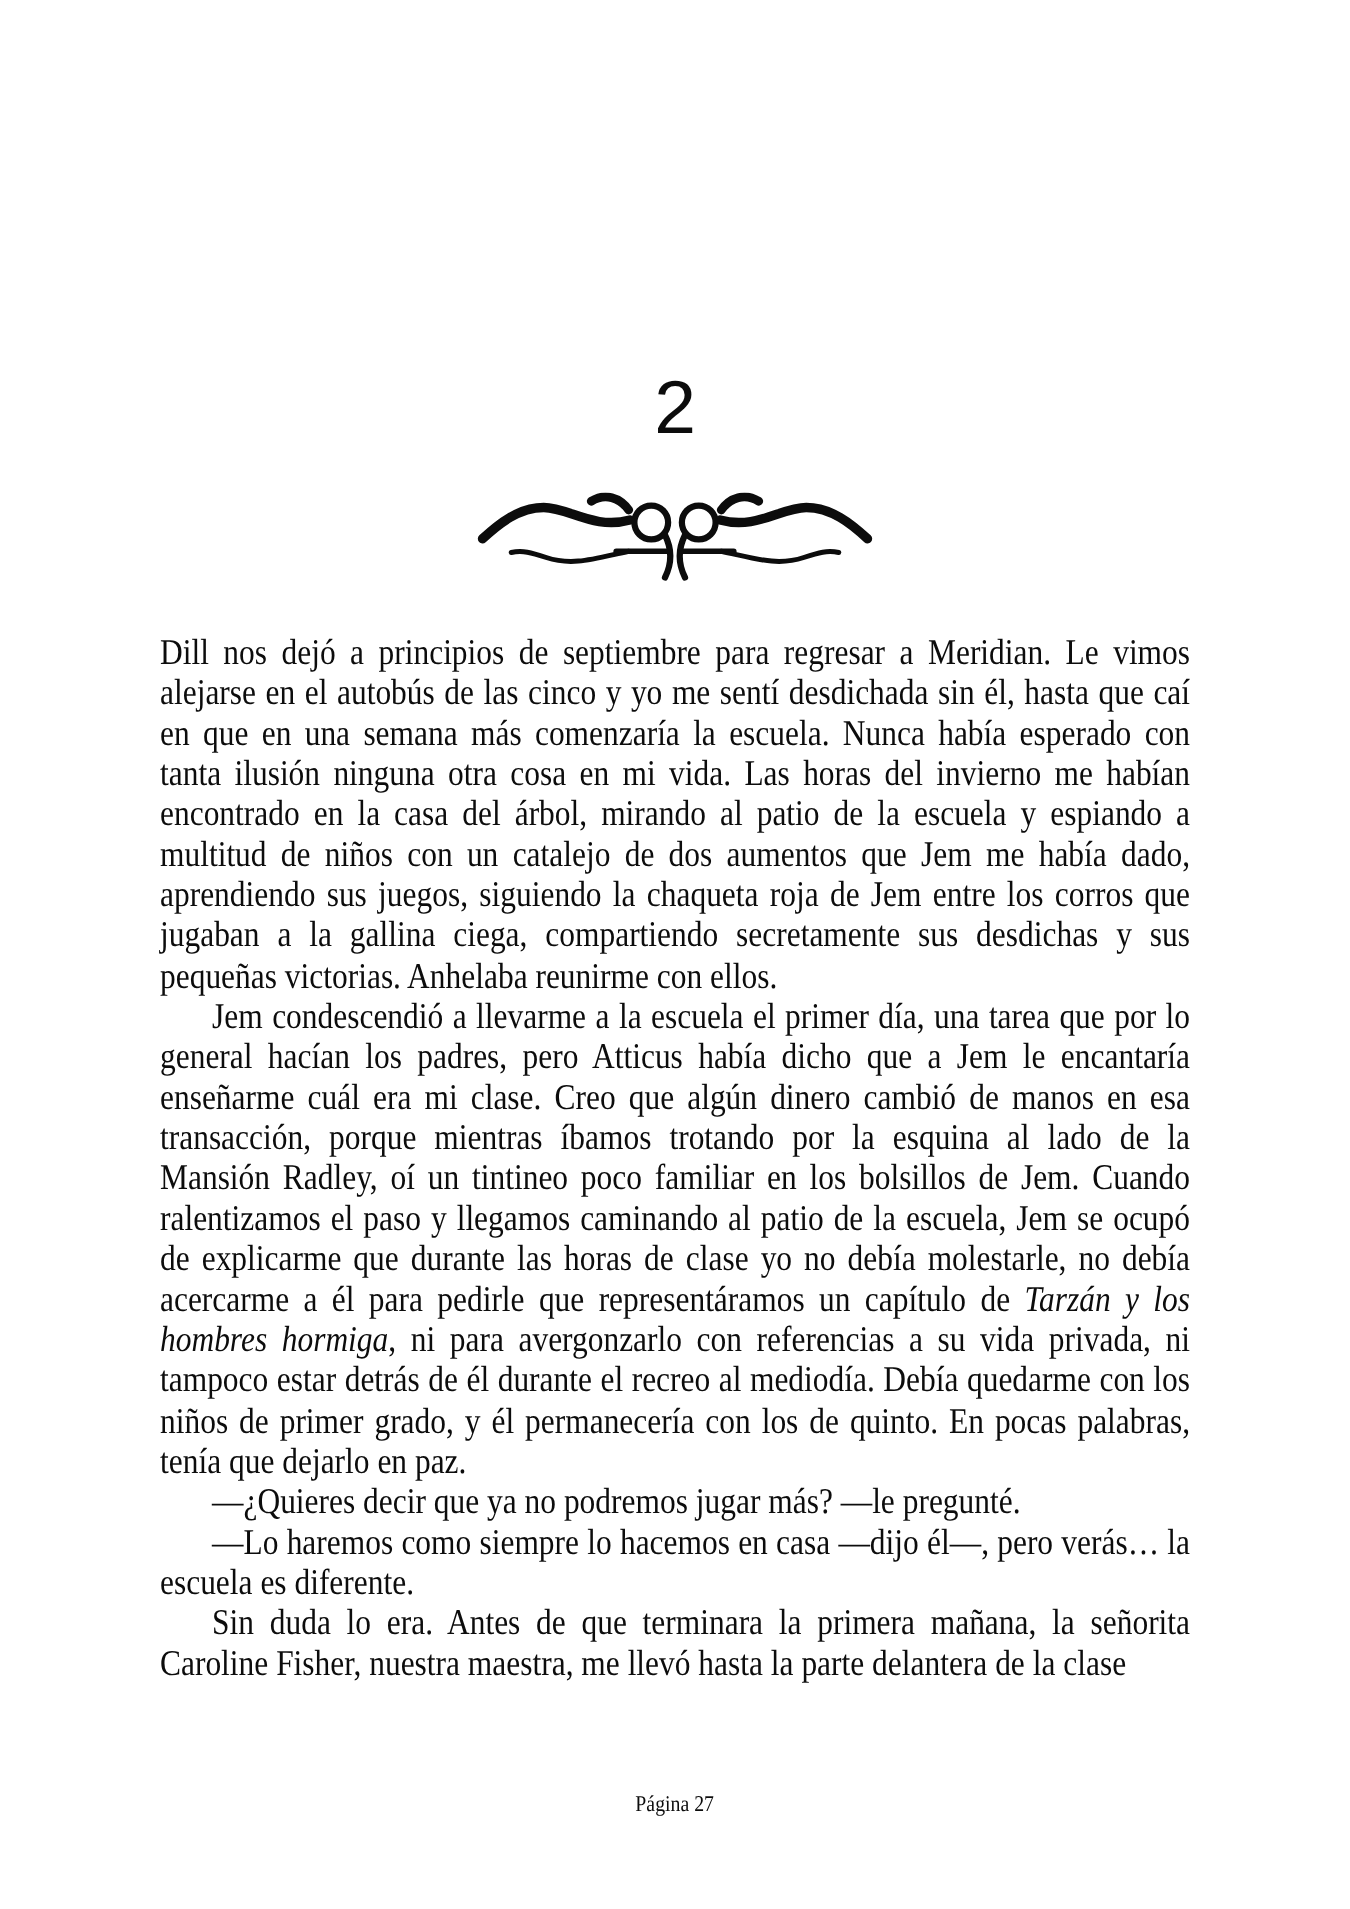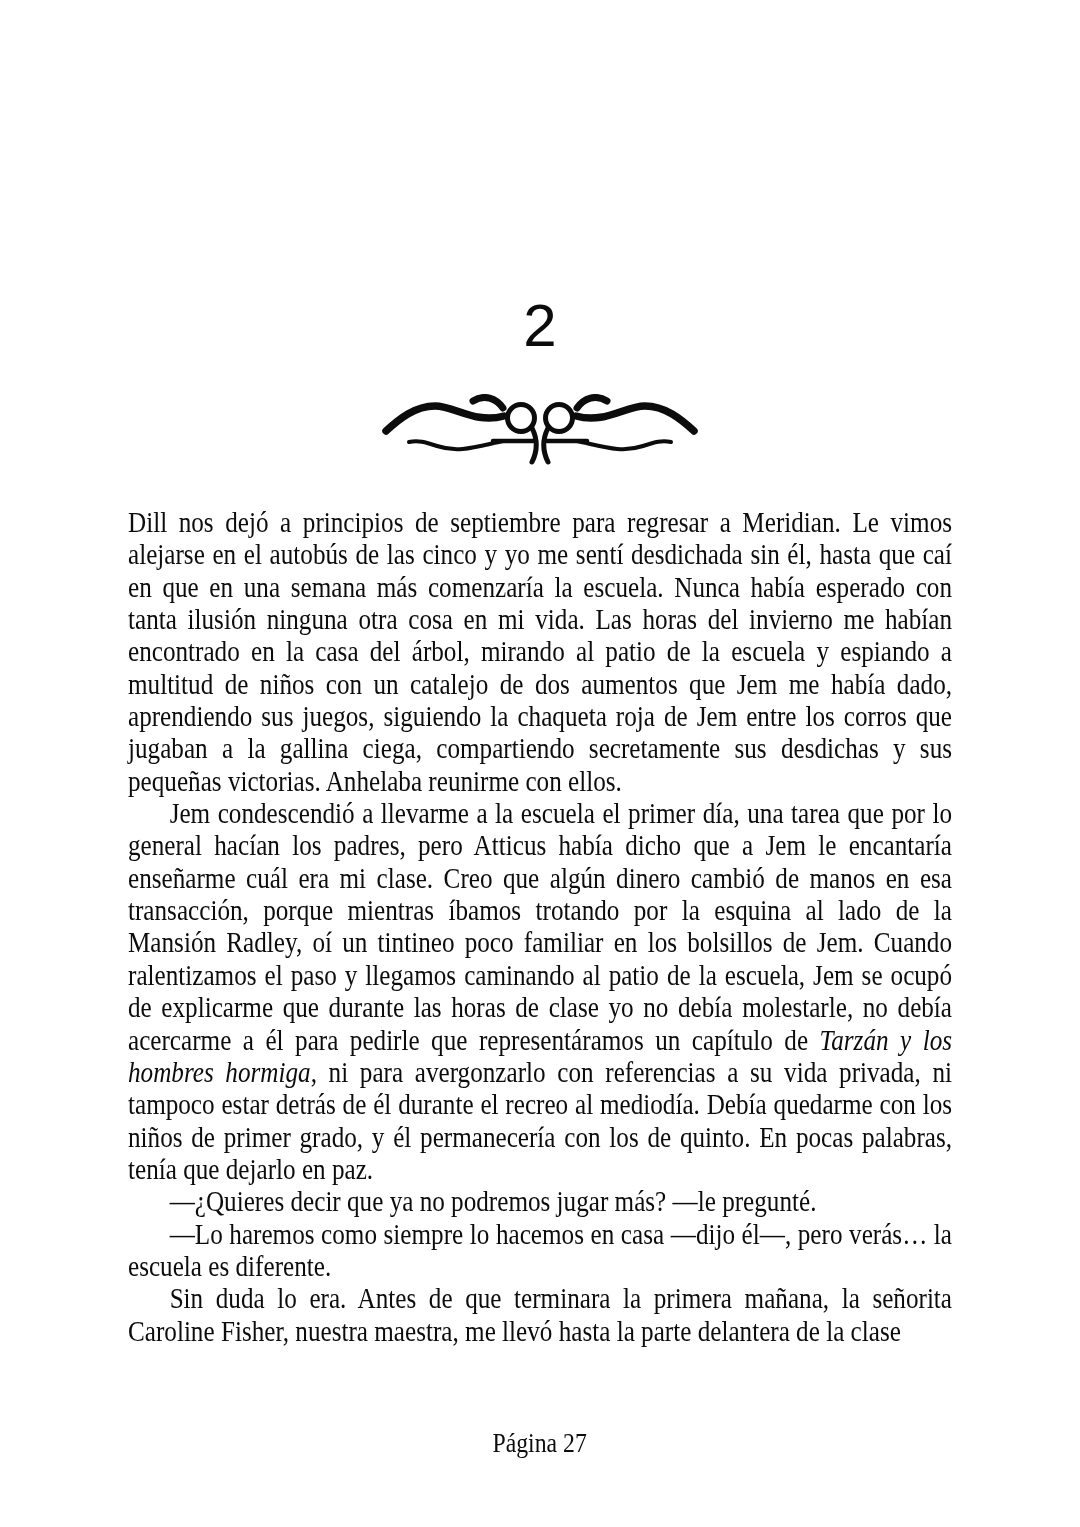--- a/index.html
+++ b/index.html
@@ -57,21 +57,21 @@
   }
   .text-block em {
     font-style: italic;
   }
   .page-footer {
     position: absolute;
     top: 1428px;
     left: 0;
     width: 1080px;
     text-align: center;
-    font-size: 27px;
+    font-size: 18px;
     line-height: 30px;
   }
   .page-footer .condensed {
     display: inline-block;
     transform: scaleX(0.88);
     transform-origin: 50% 50%;
   }
 </style>
 </head>
 <body>

